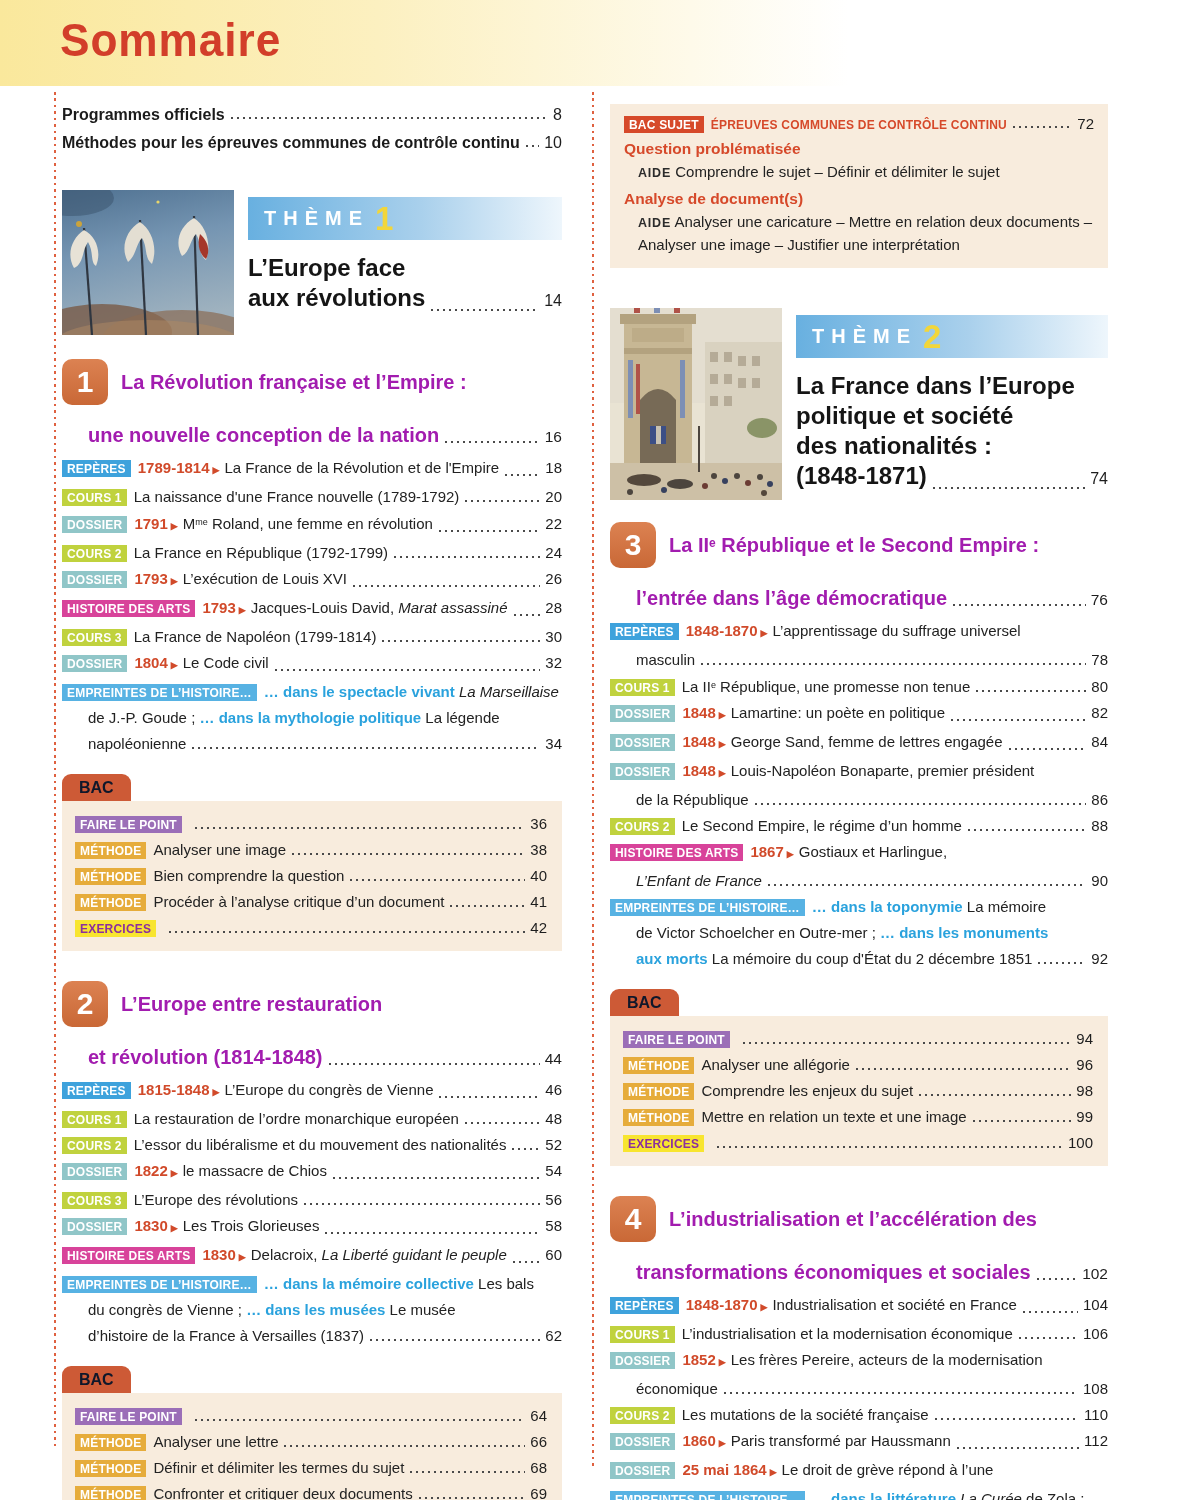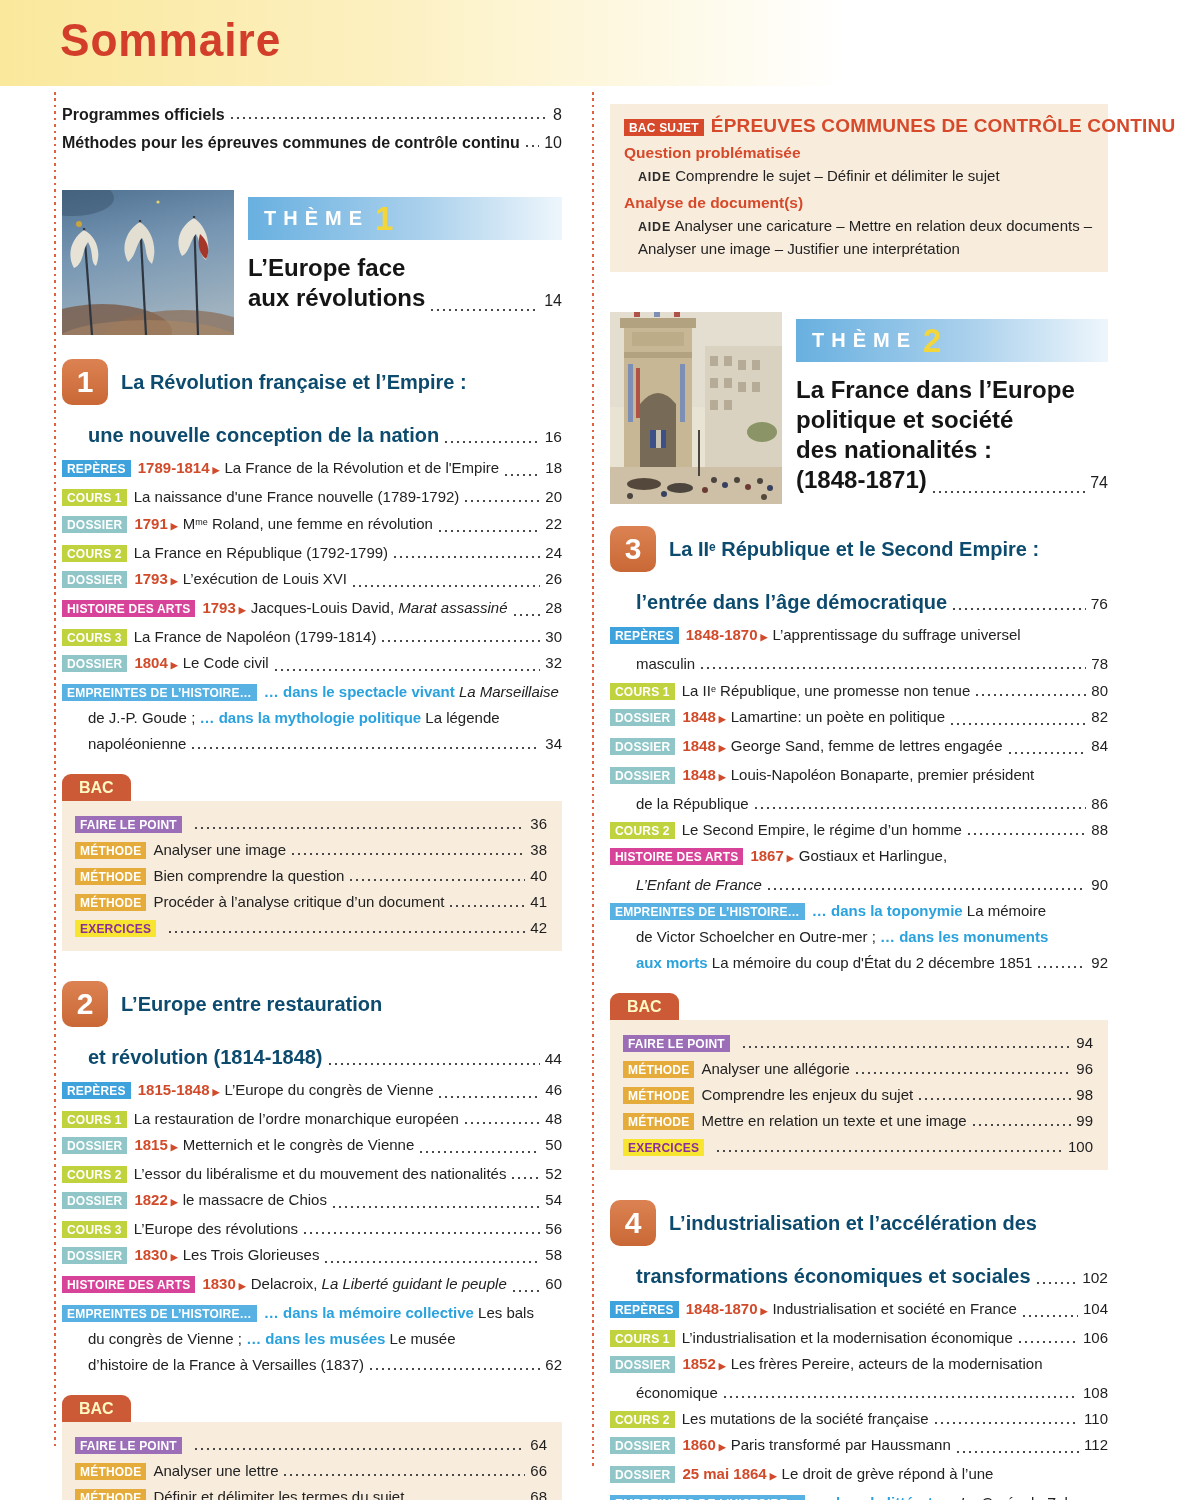--- a/index.html
+++ b/index.html
@@ -63,21 +63,21 @@
   
   .chapter { margin-bottom:20px; }
   .col-right .chapter.ch-last { margin-top:26px; }
   .chap-row1 { display:flex; align-items:center; margin-bottom:3px; }
   .badge {
     flex:0 0 46px; width:46px; height:46px; border-radius:10px; margin-right:13px;
     background:linear-gradient(180deg,#dc8252,#c96836);
     color:#fff; font-size:30px; font-weight:bold;
     display:flex; align-items:center; justify-content:center;
   }
-  .chap-title { font-size:20px; font-weight:bold; line-height:25px; color:#0c4a6e; }
+  .chap-title { font-size:20px; font-weight:bold; line-height:25px; color:#a21caf; }
   .chap-row2 { display:flex; align-items:baseline; padding-left:26px; margin-bottom:9px; }
   .chap-row2 .pnum { font-size:15.5px;margin-top:20px; }
 
   
   .entries { margin-top:4px; }
   .entry { font-size:15px; line-height:21px; color:#222; margin-bottom:1px; }
   .eline { display:flex; align-items:baseline; margin-bottom:5px; }
   .eline.cont { padding-left:26px; }
   .runs { white-space:nowrap; min-width:0; }
   .i { font-style:italic; }
@@ -86,30 +86,30 @@
   .cat-tag {
     display:inline-block; font-weight:bold; font-size:12px; line-height:1;
     padding:3px 5px 2px; margin-right:7px; letter-spacing:0.2px; white-space:nowrap;
   }
   .date { color:#d14a2a; font-weight:bold; margin-right:5px; white-space:nowrap; }
   .arrow { font-size:9px; margin-left:3px; color:#d14a2a; }
 
   
   .bacbox { margin:10px 0 30px; }
   .bac-tab {
-    display:inline-block; background:#cd5a36; color:#fef9c3; font-weight:bold; font-size:16px;
+    display:inline-block; background:#cd5a36; color:#0f172a; font-weight:bold; font-size:16px;
     padding:5px 17px 4px; border-radius:9px 9px 0 0;
   }
   .bac-body { background:#f8ecdd; padding:12px 15px 8px 13px; }
   .bac-row { margin-bottom:1px; }
 
   
   .bacsujet { background:#f8ecdd; padding:11px 14px 9px; margin-top:8px; }
   .bs-head { display:flex; align-items:baseline; margin-bottom:5px; }
-  .bs-title { color:#d6492a; font-weight:bold; font-size:19px; white-space:nowrap; letter-spacing:0.2px; }
+  .bs-title { color:#d6492a; font-weight:bold; font-size:12px; white-space:nowrap; letter-spacing:0.2px; }
   .bs-section-title { color:#d6492a; font-weight:bold; font-size:15.5px; line-height:21px; margin:2px 0 2px; }
   .aide { padding-left:14px; font-size:15px; line-height:21px; margin-bottom:4px; }
   .aide-label { font-weight:bold; font-size:12.5px; letter-spacing:0.8px; color:#2b2b2b; }
 </style>
 </head>
 <body>
 
 <div class="page-root">
   <div class="header-band">
     <div class="page-title">Sommaire</div>
@@ -308,27 +308,20 @@
                 <span class="runs"><span class="cat-tag" style="background: rgb(62, 162, 220); color: rgb(255, 255, 255);">REPÈRES</span><span class="date">1815-1848<span class="arrow">▶</span></span><span>L’Europe du congrès de Vienne</span></span>
                 <span class="leader"></span>
                 <span class="pnum">46</span>
               </div>
             </div>
             <div class="entry">
               <div class="eline">
                 <span class="runs"><span class="cat-tag" style="background: rgb(192, 210, 62); color: rgb(255, 255, 255);">COURS 1</span><span>La restauration de l’ordre monarchique européen</span></span>
                 <span class="leader"></span>
                 <span class="pnum">48</span>
-              </div>
-            </div>
-            <div class="entry">
-              <div class="eline">
-                <span class="runs"><span class="cat-tag" style="background: rgb(144, 198, 200); color: rgb(255, 255, 255);">DOSSIER</span><span class="date">1815<span class="arrow">▶</span></span><span>Metternich et le congrès de Vienne</span></span>
-                <span class="leader"></span>
-                <span class="pnum">50</span>
               </div>
             </div>
             <div class="entry">
               <div class="eline">
                 <span class="runs"><span class="cat-tag" style="background: rgb(192, 210, 62); color: rgb(255, 255, 255);">COURS 2</span><span>L’essor du libéralisme et du mouvement des nationalités</span></span>
                 <span class="leader"></span>
                 <span class="pnum">52</span>
               </div>
             </div>
             <div class="entry">

